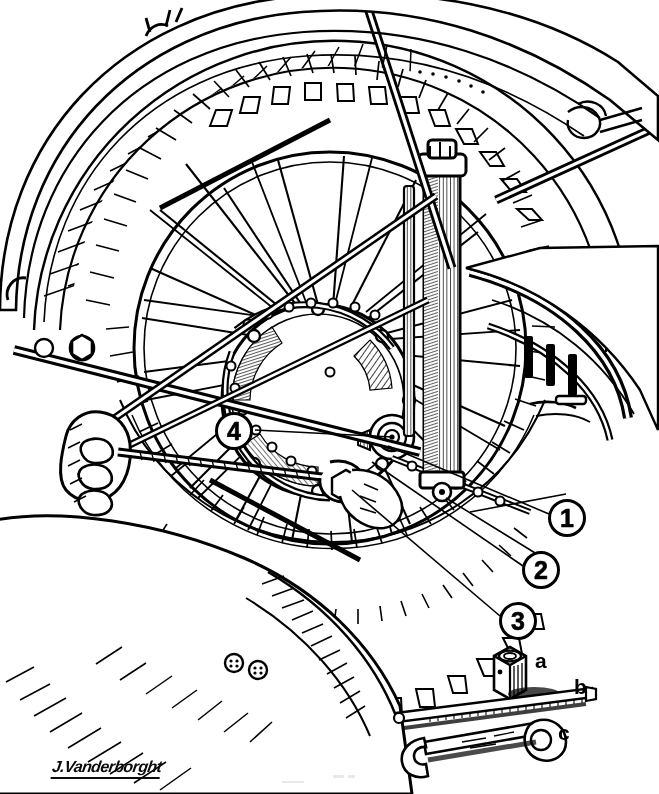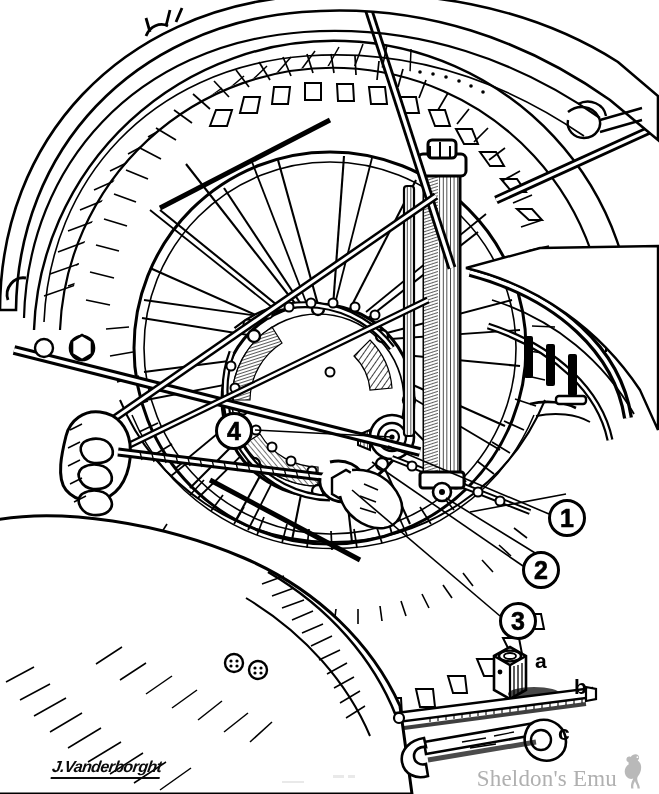--- a/index.html
+++ b/index.html
@@ -656,28 +656,14 @@
   <div class="partlabel pa">a</div>
   <div class="partlabel pb">b</div>
   <div class="partlabel pc">c</div>
 
   <div class="artefact af1"></div>
   <div class="artefact af2"></div>
   <div class="artefact af3"></div>
 
   <div id="signature">J.Vanderborght</div>
 
-  <div id="watermark">
-    <span class="wm-text">Sheldon's Emu</span>
-    <span class="wm-emu">
-      <svg viewBox="0 0 26 38" xmlns="http://www.w3.org/2000/svg">
-        <path d="M16.5,2.2c2.2,0,3.6,1.6,3.6,3.4c0,1.3-0.6,2.2-1.4,2.8c1.9,1.3,3.2,3.4,3.4,6.2
-                 c0.3,3.6-1,6.6-2.6,8.8c-0.9,1.2-1.4,2.3-1.3,3.6c0.1,1.6,0.7,3.2,1.4,4.8c0.7,1.5,1.3,3.1,1.2,4.6
-                 l-2.3,0c0.1-1.4-0.5-2.8-1.2-4.3c-0.5-1-1-2.1-1.3-3.2c-0.6,1.3-1.4,2.6-1.6,4.1
-                 c-0.2,1.3-0.1,2.4,0.1,3.4l-2.3,0c-0.3-1.3-0.3-2.8,0-4.3c0.4-2.1,1.4-3.9,2.1-5.5
-                 c-1.6,0.5-3.4,0.4-4.9-0.4c-2.3-1.2-3.7-3.7-3.7-6.6c0-3.3,1.7-6,4.1-7.4c-0.3-0.7-0.4-1.4-0.3-2.1
-                 c-1.2-0.3-2.1-1.4-2.1-2.7c0-1.6,1.3-2.9,2.9-2.9c0.5,0,1,0.1,1.4,0.4C12.9,3.2,14.5,2.2,16.5,2.2z" fill="#b9b9b9"></path>
-        <circle cx="18.4" cy="5.2" r="0.9" fill="#ffffff"></circle>
-      </svg>
-    </span>
-  </div>
 
 </div>
 
 </body></html>

